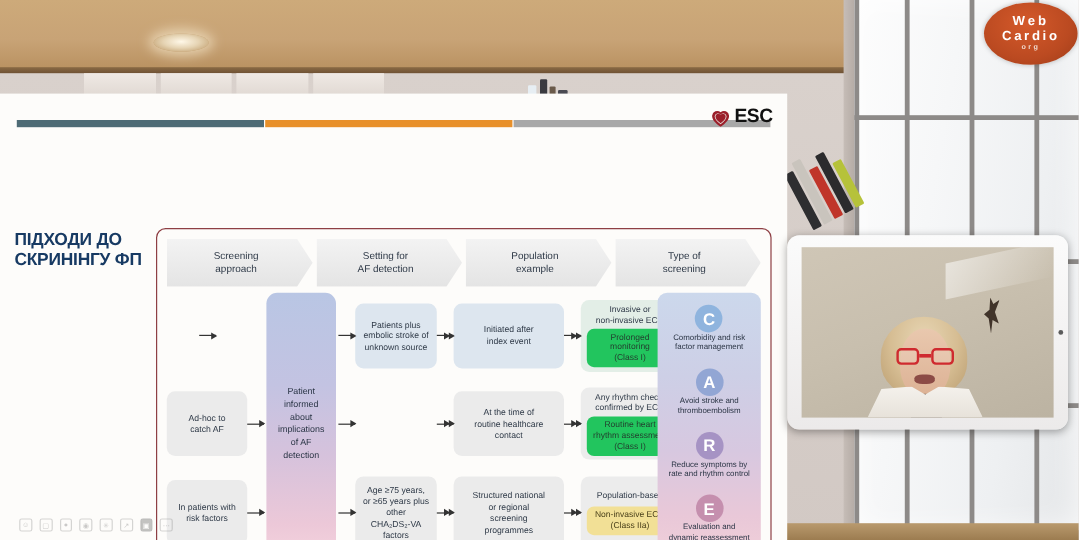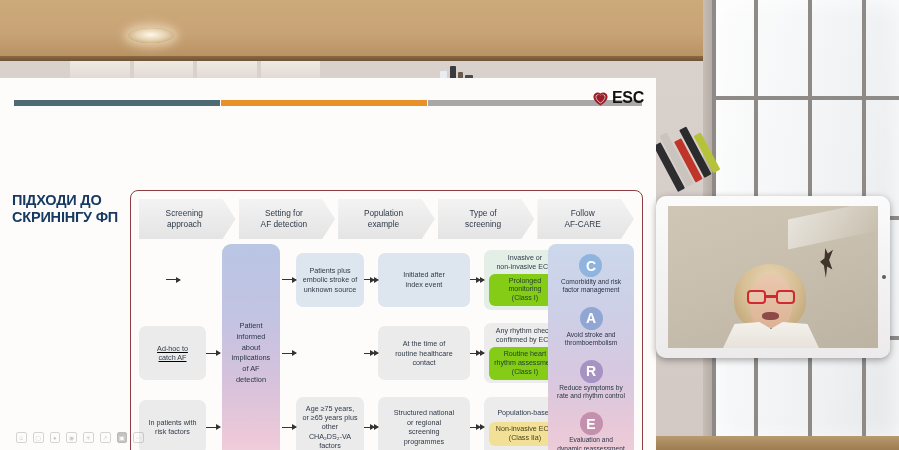--- a/index.html
+++ b/index.html
@@ -122,21 +122,21 @@
     display:flex; align-items:center; justify-content:center; text-align:center;
     margin:1px 2px; }
   .center-col span { font-size:7.4px; color:#2a3545; line-height:1.45; }
 
   
   .ts-box { border-radius:7px; width:100%; height:60px; display:flex; flex-direction:column;
     align-items:center; justify-content:flex-start; padding:4px 3px 3px; gap:2px; }
   .ts-box .top { font-size:7.1px; color:#2f3a48; line-height:1.25; text-align:center; }
   .pill { border-radius:6px; width:96%; padding:3px 2px; text-align:center;
     font-size:7.1px; line-height:1.25; color:#23402f; }
-  .pill-green { background:#84cc16; }
+  .pill-green { background:#22c55e; }
   .pill-yellow { background:#f2e096; color:#4a401a; }
   .ts-green { background:#e3eee7; }
   .ts-grey  { background:#ececec; }
 
   
   .afcare { grid-row: 1 / span 3; border-radius:8px; margin:1px 0;
     background: linear-gradient(180deg,#ccd8ec 0%, #cdcfe6 32%, #d7c8e0 60%, #e9c8d8 85%, #f0cfd9 100%);
     display:flex; flex-direction:column; align-items:center; justify-content:space-around;
     padding:4px 3px; }
   .af-item { display:flex; flex-direction:column; align-items:center; gap:1px; }
@@ -219,20 +219,25 @@
       <i style="height:52px;background:#2e2e30;"></i>
       <i style="height:58px;background:#c9c4bd;"></i>
       <i style="height:46px;background:#c0352a;"></i>
       <i style="height:54px;background:#2b2b2d;"></i>
       <i style="height:42px;background:#b6c23a;"></i>
     </div>
     <div class="bg-floorline"></div>
   </div>
 
 
+  <div class="logo-webcardio">
+    <div class="l1">Web</div>
+    <div class="l2">Cardio</div>
+    <div class="l3">org</div>
+  </div>
 
   <div class="slide">
 
     <div class="slide-bars">
       <i class="bar-1"></i>
         <i class="bar-2"></i>
         <i class="bar-3"></i>
         <i class="bar-2"></i>
         <i class="bar-5"></i>
     </div>
@@ -261,24 +266,20 @@
 AF detection</span>
           </div>
         <div class="hdr-chev">
             <span style="white-space:pre-line">Population
 example</span>
           </div>
         <div class="hdr-chev">
             <span style="white-space:pre-line">Type of
 screening</span>
           </div>
-        <div class="hdr-chev">
-            <span style="white-space:pre-line">Follow
-AF-CARE</span>
-          </div>
       </div>
 
       <div class="grid">
 
         <div class="cell arrow">
             <span class="abody"></span>
           </div>
 
         <div class="center-col" style="grid-column:3; grid-row:1 / span 3;">
           <span style="white-space:pre-line">Patient
@@ -314,21 +315,21 @@
         <div class="cell" style="grid-column:10 / span 2; grid-row:1;align-items:center;">
           <div class="ts-box ts-green">
             <div class="top" style="white-space:pre-line">Invasive or
 non-invasive ECG</div>
             <div class="pill pill-green" style="white-space:pre-line">Prolonged
 monitoring
 (Class I)</div>
           </div>
         </div>
 
-        <div class="cell" style="grid-column:1; grid-row:2;text-decoration:underline;">
+        <div class="cell" style="grid-column:1; grid-row:2;">
           <div class="box box-grey">
               <span style="white-space:pre-line">Ad-hoc to
 catch AF</span>
             </div>
         </div>
         <div class="cell arrow" style="grid-column:2; grid-row:2;">
             <span class="abody"></span>
           </div>
         <div class="cell arrow" style="grid-column:4; grid-row:2;">
             <span class="abody"></span>

